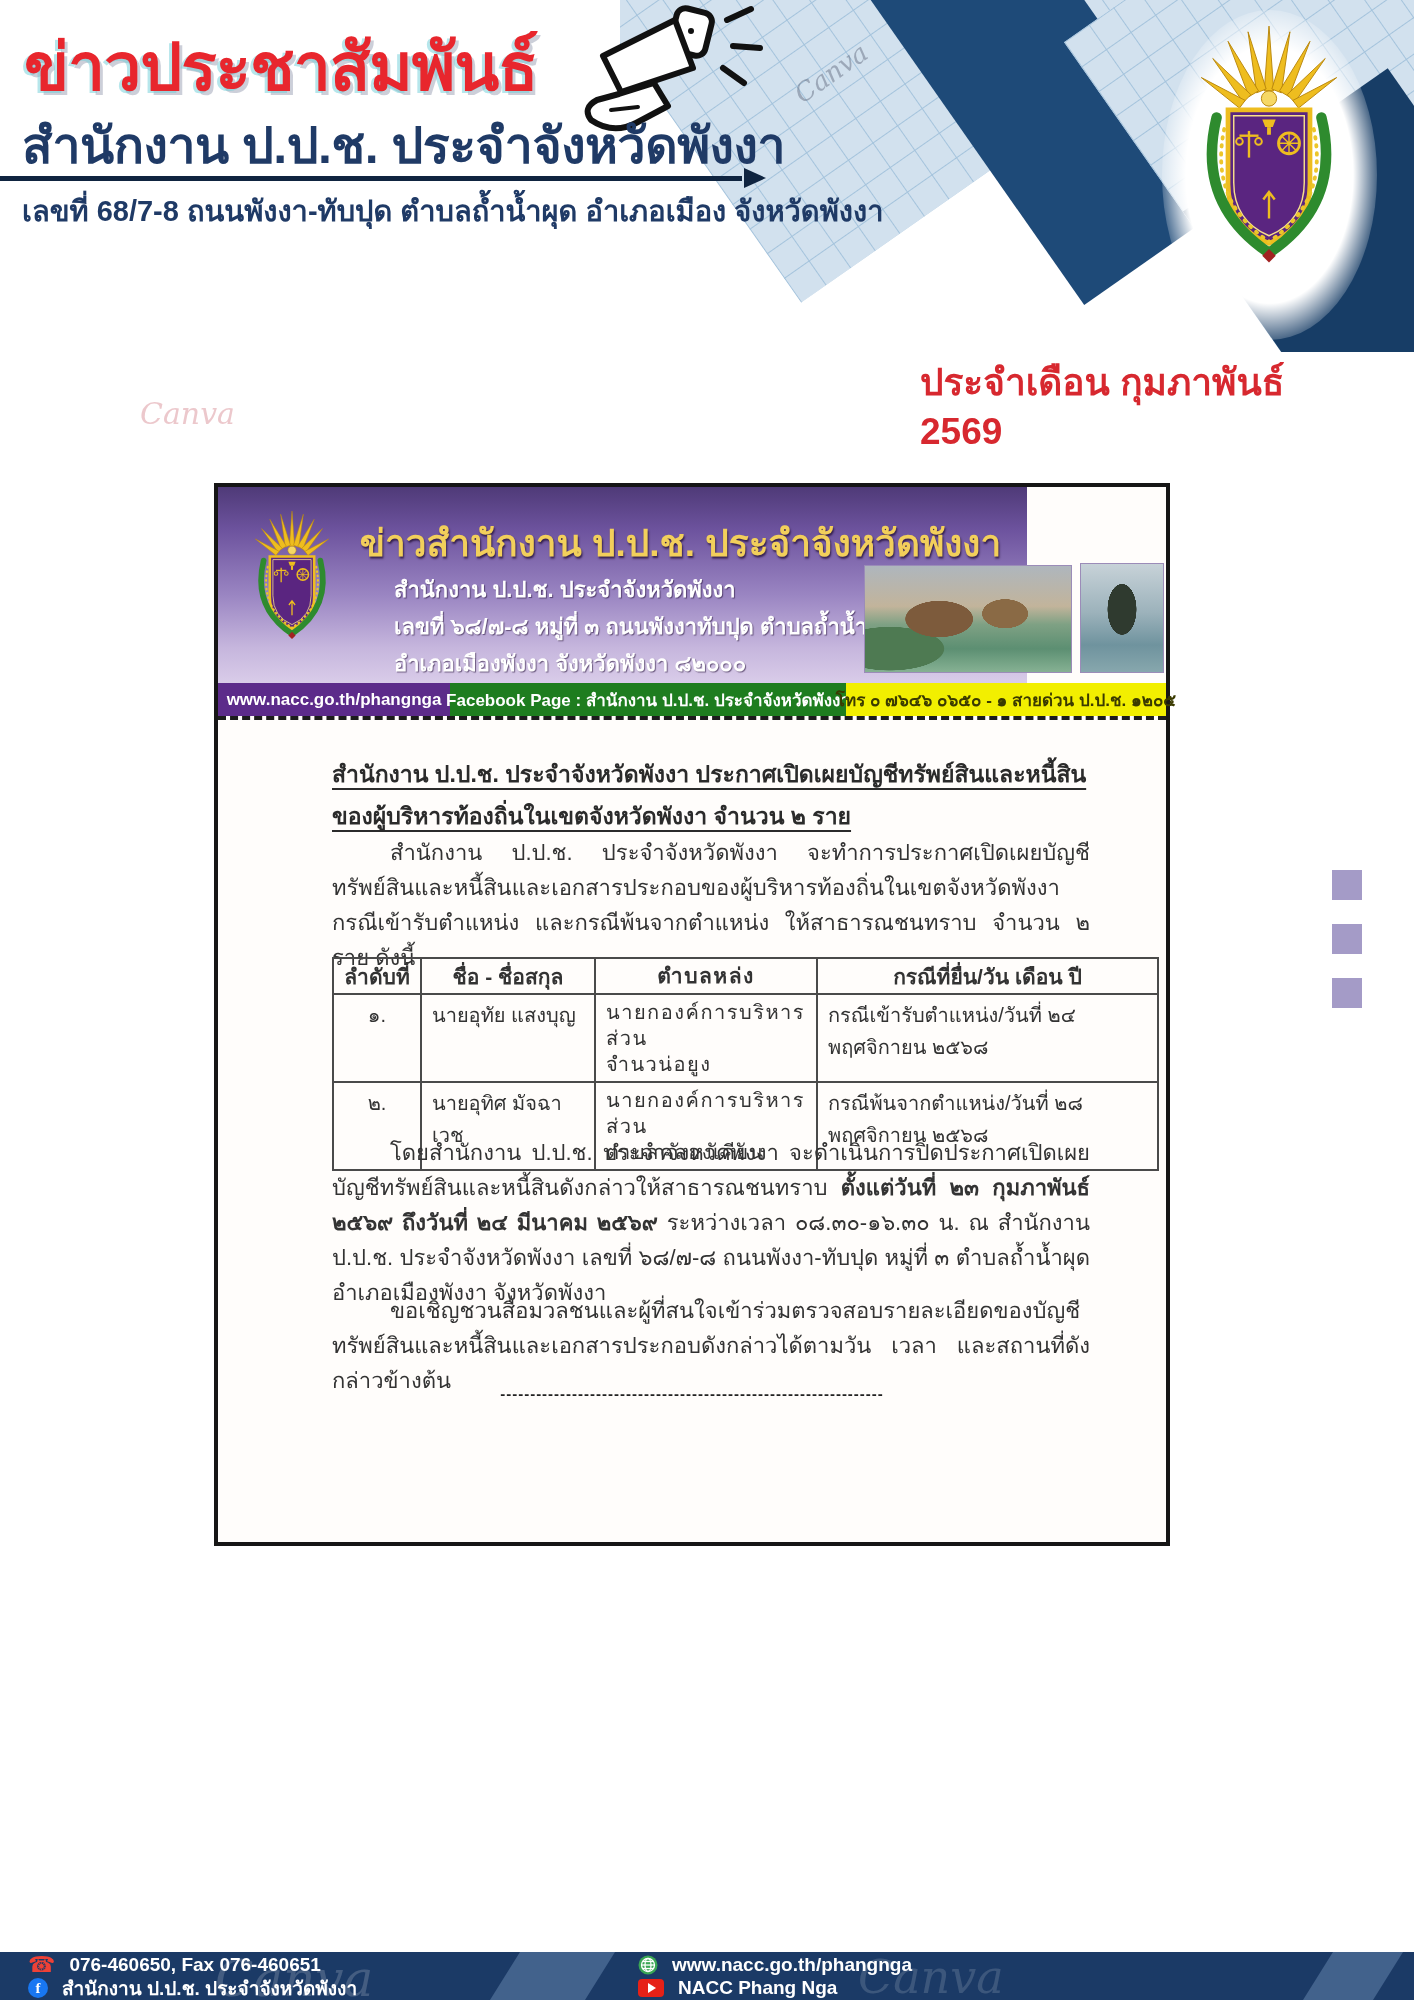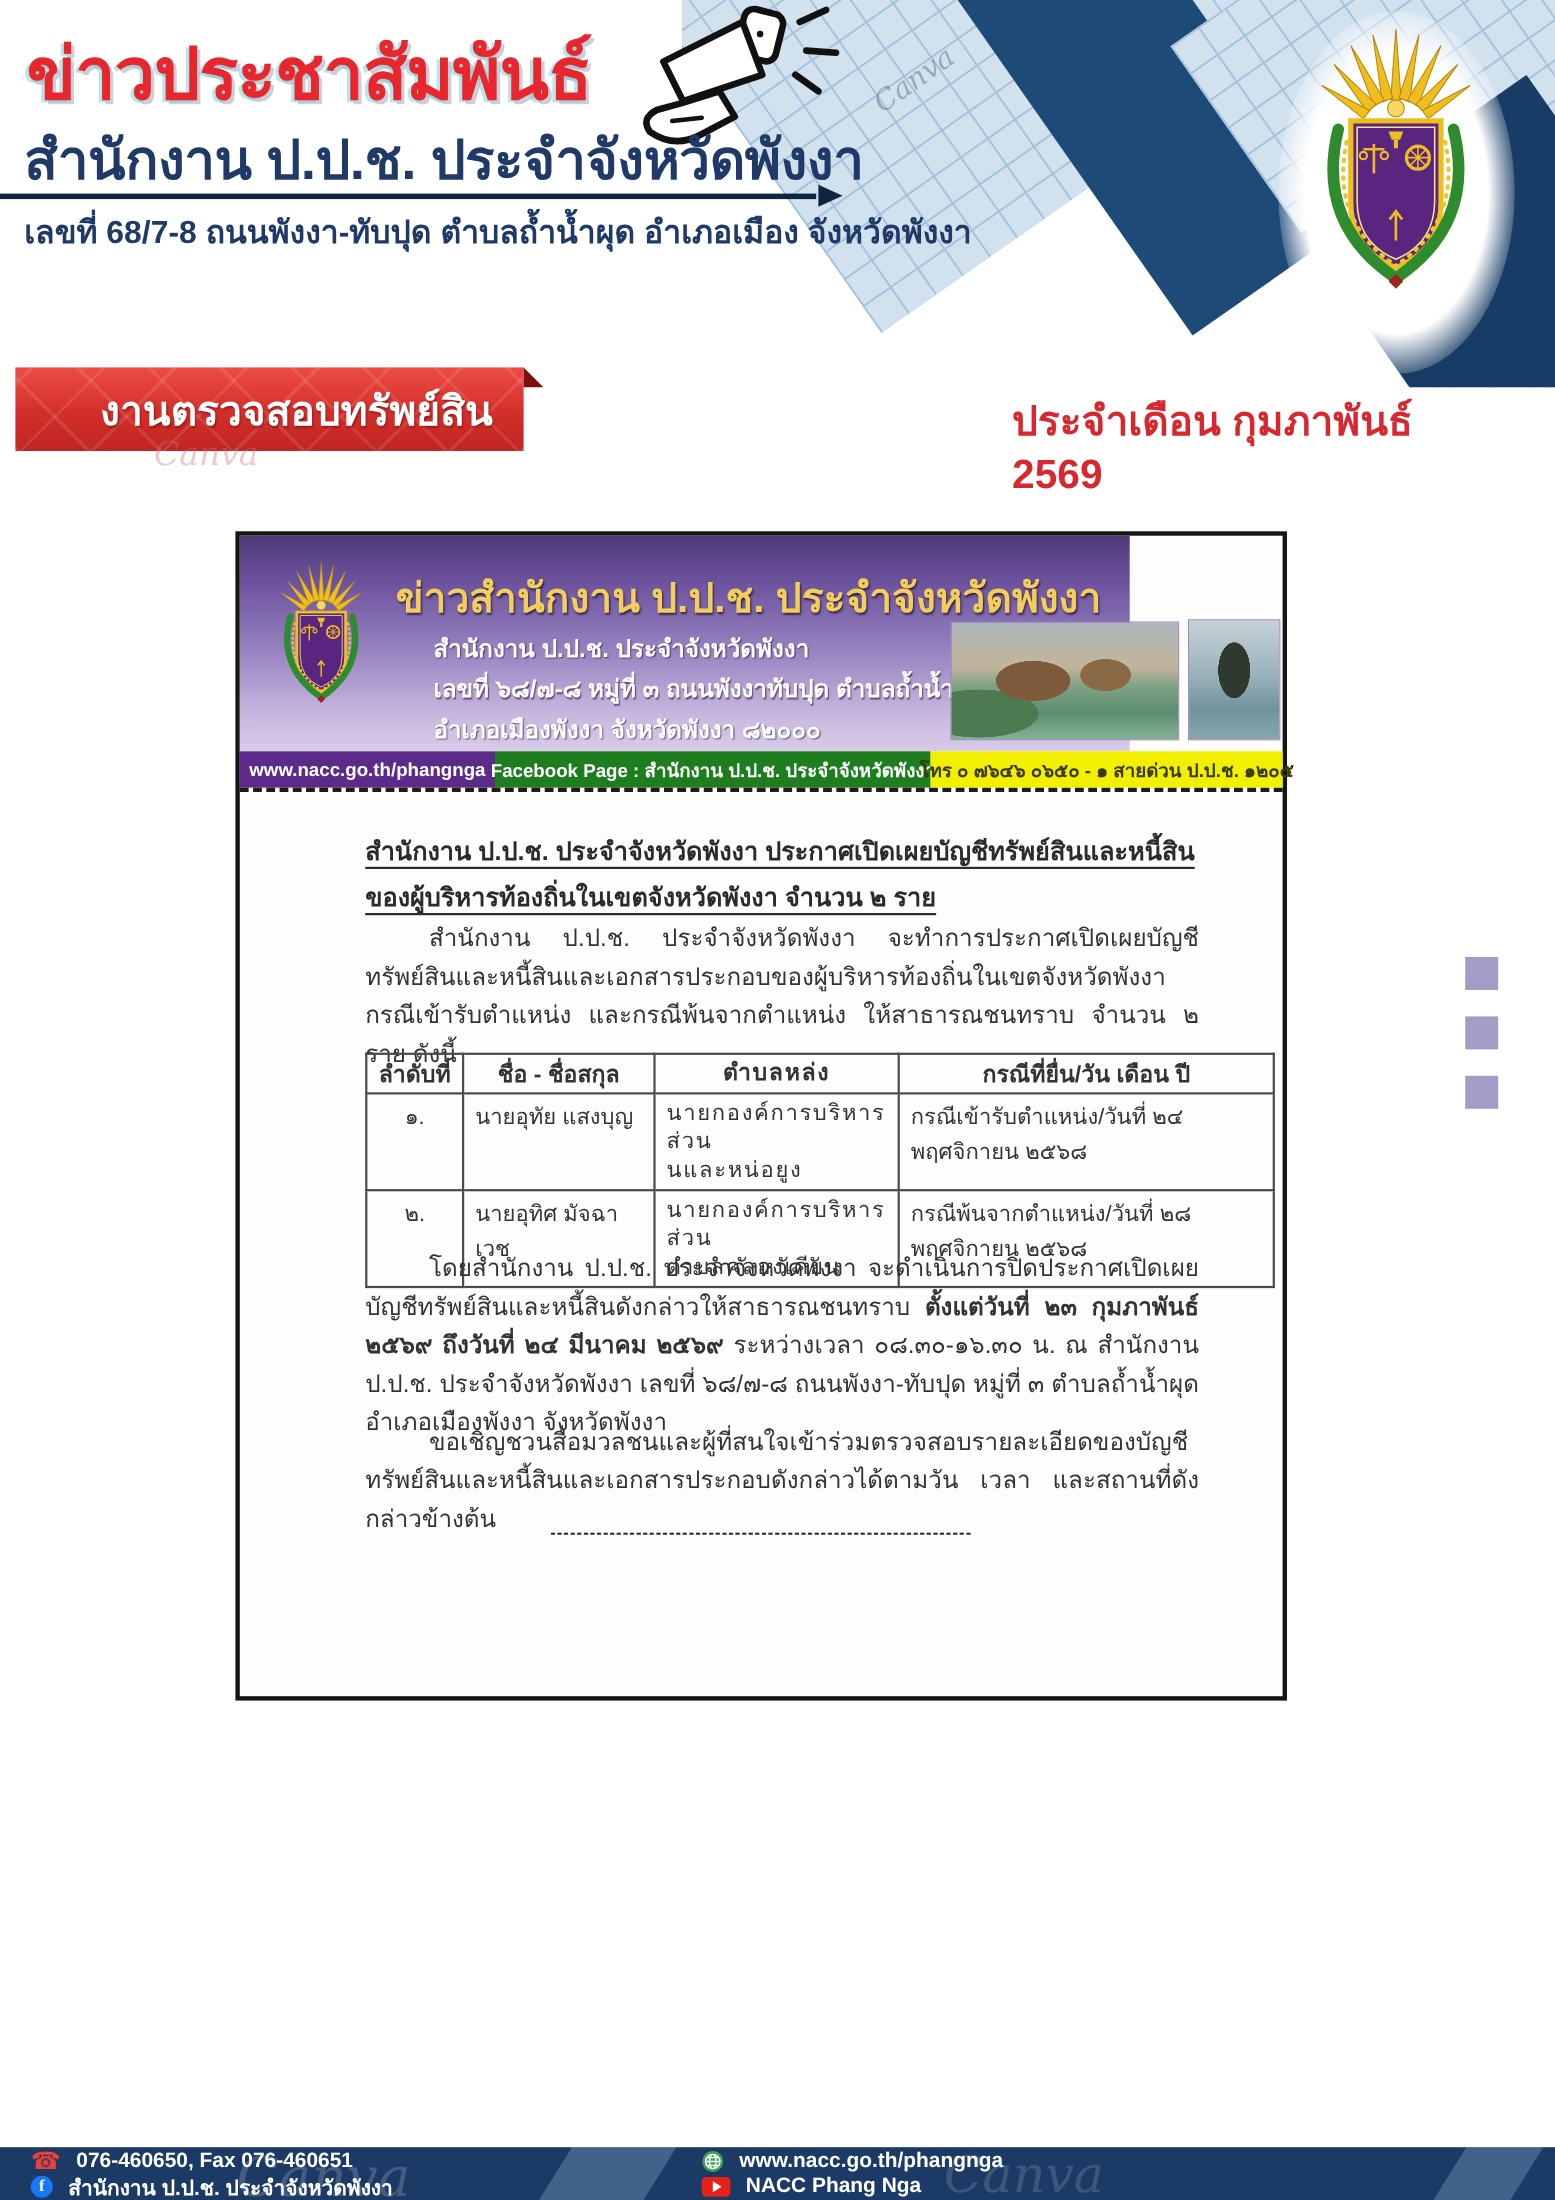--- a/index.html
+++ b/index.html
@@ -174,23 +174,20 @@
       <path d="M152,16 l24,-11 M158,42 l27,2 M148,64 l21,15" fill="none"></path>
       <path d="M22,96 q-15,8 -6,20 q22,15 45,3 l32,-17 -14,-23 -35,11 Z"></path>
       <path d="M36,106 l27,-3" fill="none" stroke-width="4"></path>
     </g>
     <circle cx="116" cy="27" r="3" fill="#111"></circle>
   </svg>
   <div class="sub-title">สำนักงาน ป.ป.ช. ประจำจังหวัดพังงา</div>
   <div class="divider"></div>
   <div class="address">เลขที่ 68/7-8 ถนนพังงา-ทับปุด ตำบลถ้ำน้ำผุด อำเภอเมือง จังหวัดพังงา</div>
 
-  <div class="badge">
-    <span class="badge-label">งานตรวจสอบทรัพย์สิน</span>
-  </div>
   <div class="period">ประจำเดือน กุมภาพันธ์ 2569</div>
 
   <div class="sq sq1"></div>
   <div class="sq sq2"></div>
   <div class="sq sq3"></div>
 
   <div class="doc">
     <div class="doc-head">
       <svg class="doc-logo" width="88" height="160">
         <use href="#nacc-emblem"></use>
@@ -226,21 +223,21 @@
           <th class="c-pos">ตำบลหล่ง</th>
           <th class="c-case">กรณีที่ยื่น/วัน เดือน ปี</th>
         </tr>
       </thead>
       <tbody>
         <tr>
           <td class="c-no">๑.</td>
           <td class="c-name">นายอุทัย แสงบุญ</td>
           <td class="c-pos">
             <div>นายกองค์การบริหารส่วน</div>
-            <div>นและหน่อยูง</div>
+            <div>จำนวน่อยูง</div>
           </td>
           <td class="c-case">กรณีเข้ารับตำแหน่ง/วันที่ ๒๔ พฤศจิกายน ๒๕๖๘</td>
         </tr>
         <tr>
           <td class="c-no">๒.</td>
           <td class="c-name">นายอุทิศ มัจฉาเวช</td>
           <td class="c-pos">
             <div>นายกองค์การบริหารส่วน</div>
             <div>ตำบลคลองเคียน</div>
           </td>

